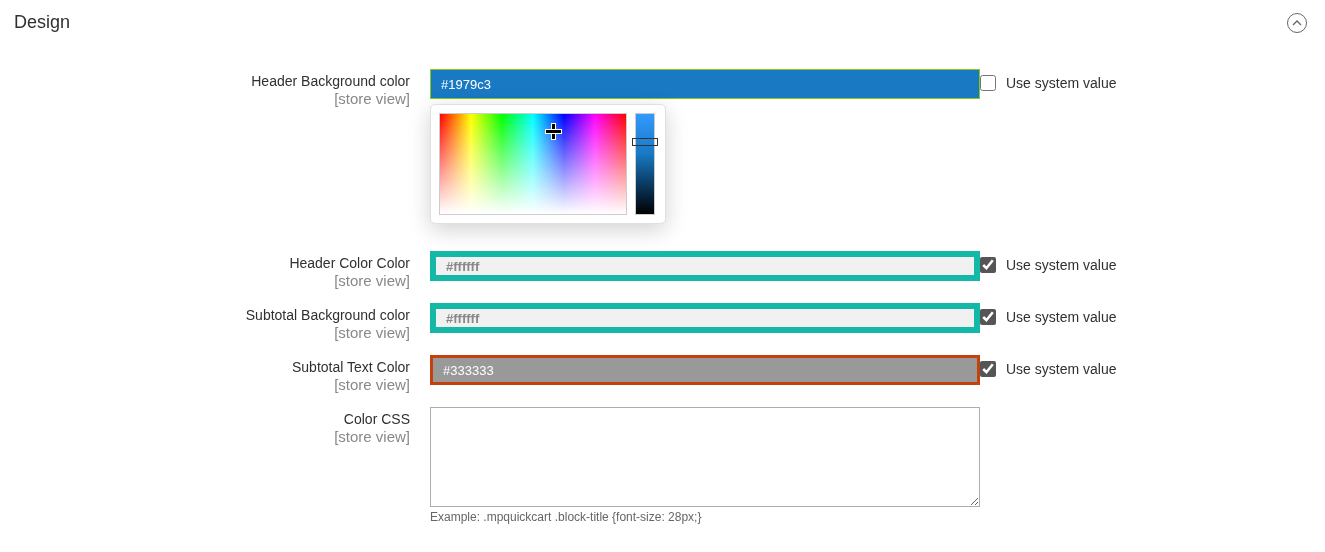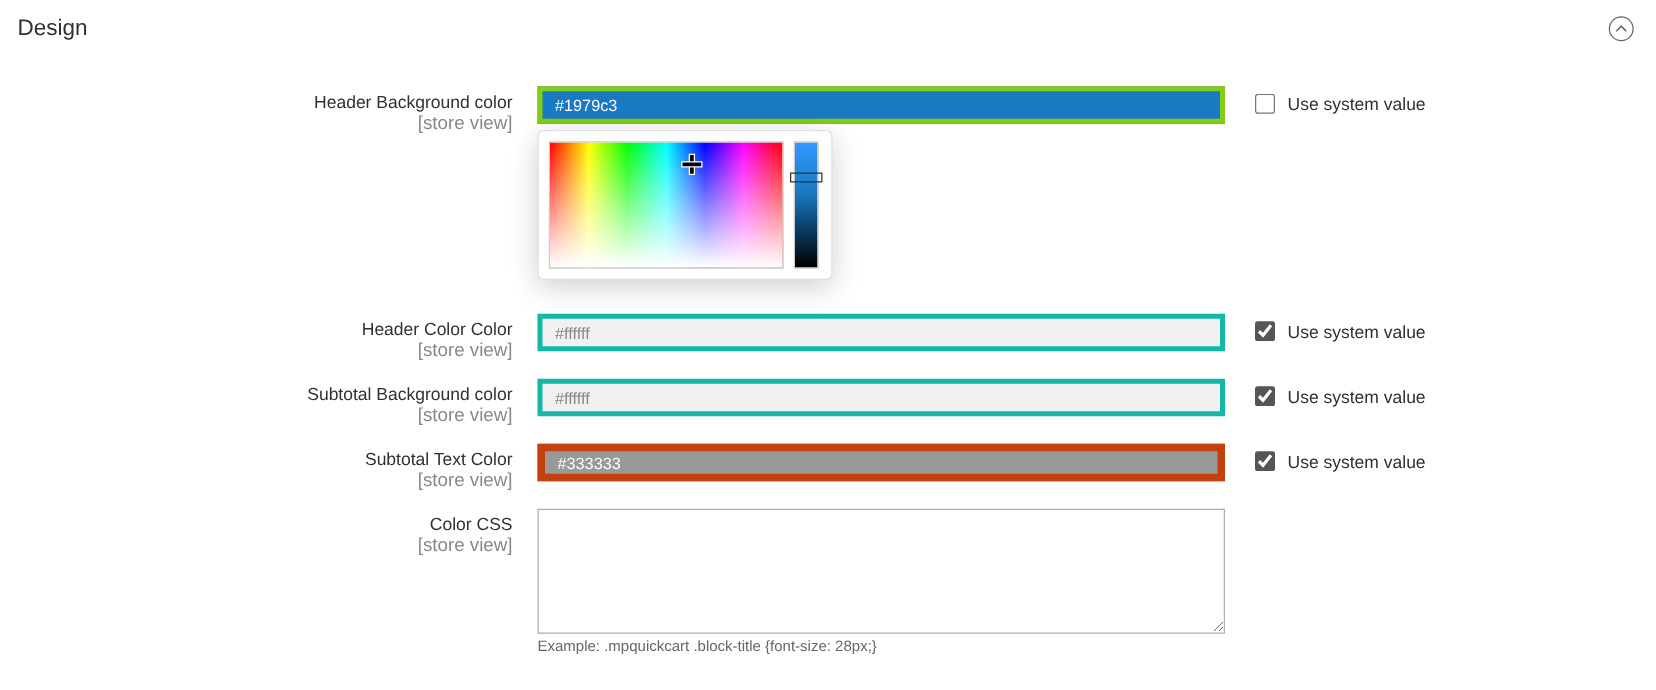--- a/index.html
+++ b/index.html
@@ -69,48 +69,48 @@
     height: 30px;
     border: 1px solid #adadad;
     padding: 0 10px;
     font-size: 13px;
     color: #555;
     background: #fff;
   }
   .color-input.blue {
     background: #1979c3;
     color: #fff;
-    border: 4px solid #84cc16;
+    border: 1px solid #84cc16;
   }
   .color-input.disabled {
     background: #f1f1f1;
     color: #888;
-    border: 4px solid #14b8a6;
+    border: 6px solid #14b8a6;
+    font-weight: bold;
   }
   .color-input.gray {
     background: #999999;
     color: #fff;
-    border: 6px solid #c2410c;
+    border: 3px solid #c2410c;
   }
   .textarea-input {
     width: 100%;
     height: 100px;
     border: 1px solid #adadad;
     padding: 8px 10px;
     font-size: 13px;
     resize: both;
     font-family: inherit;
   }
   .helper {
     font-size: 12px;
     color: #666;
     margin-top: 0;
   }
   .sys-col {
-    padding-left: 24px;
     padding-top: 6px;
     display: flex;
     align-items: center;
     gap: 10px;
   }
   .chk {
     width: 16px;
     height: 16px;
     accent-color: #555;
   }

